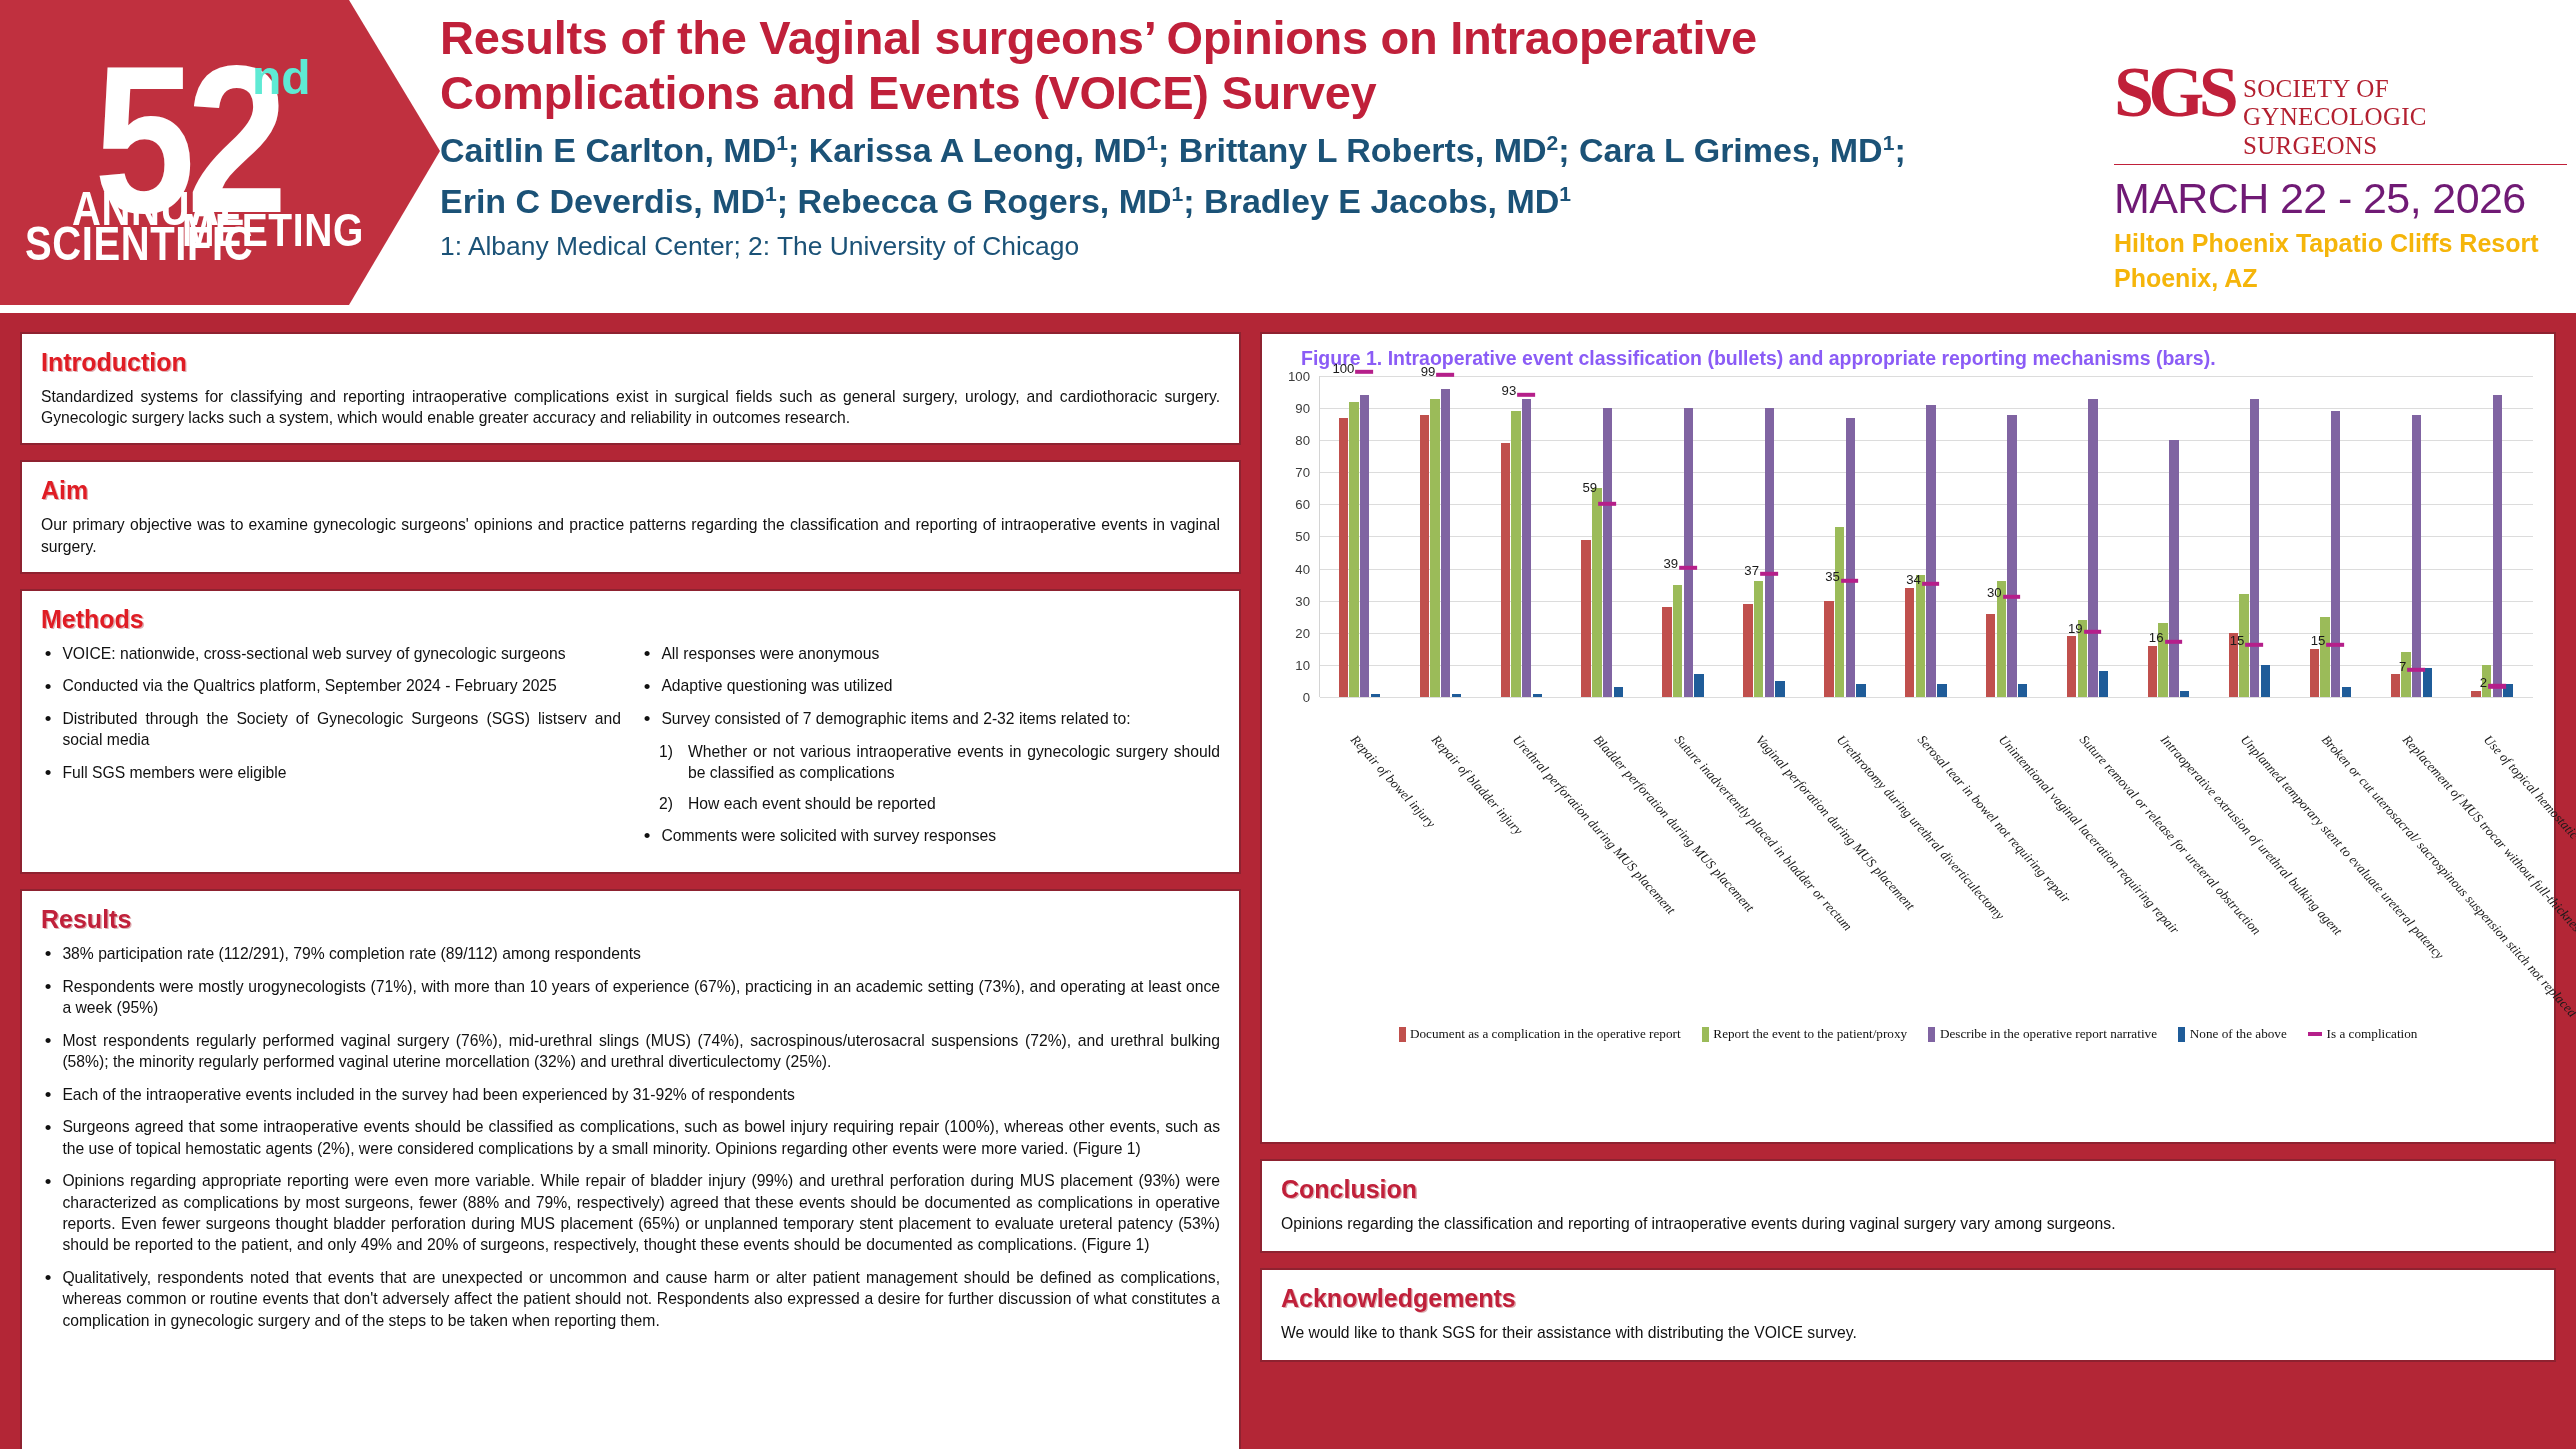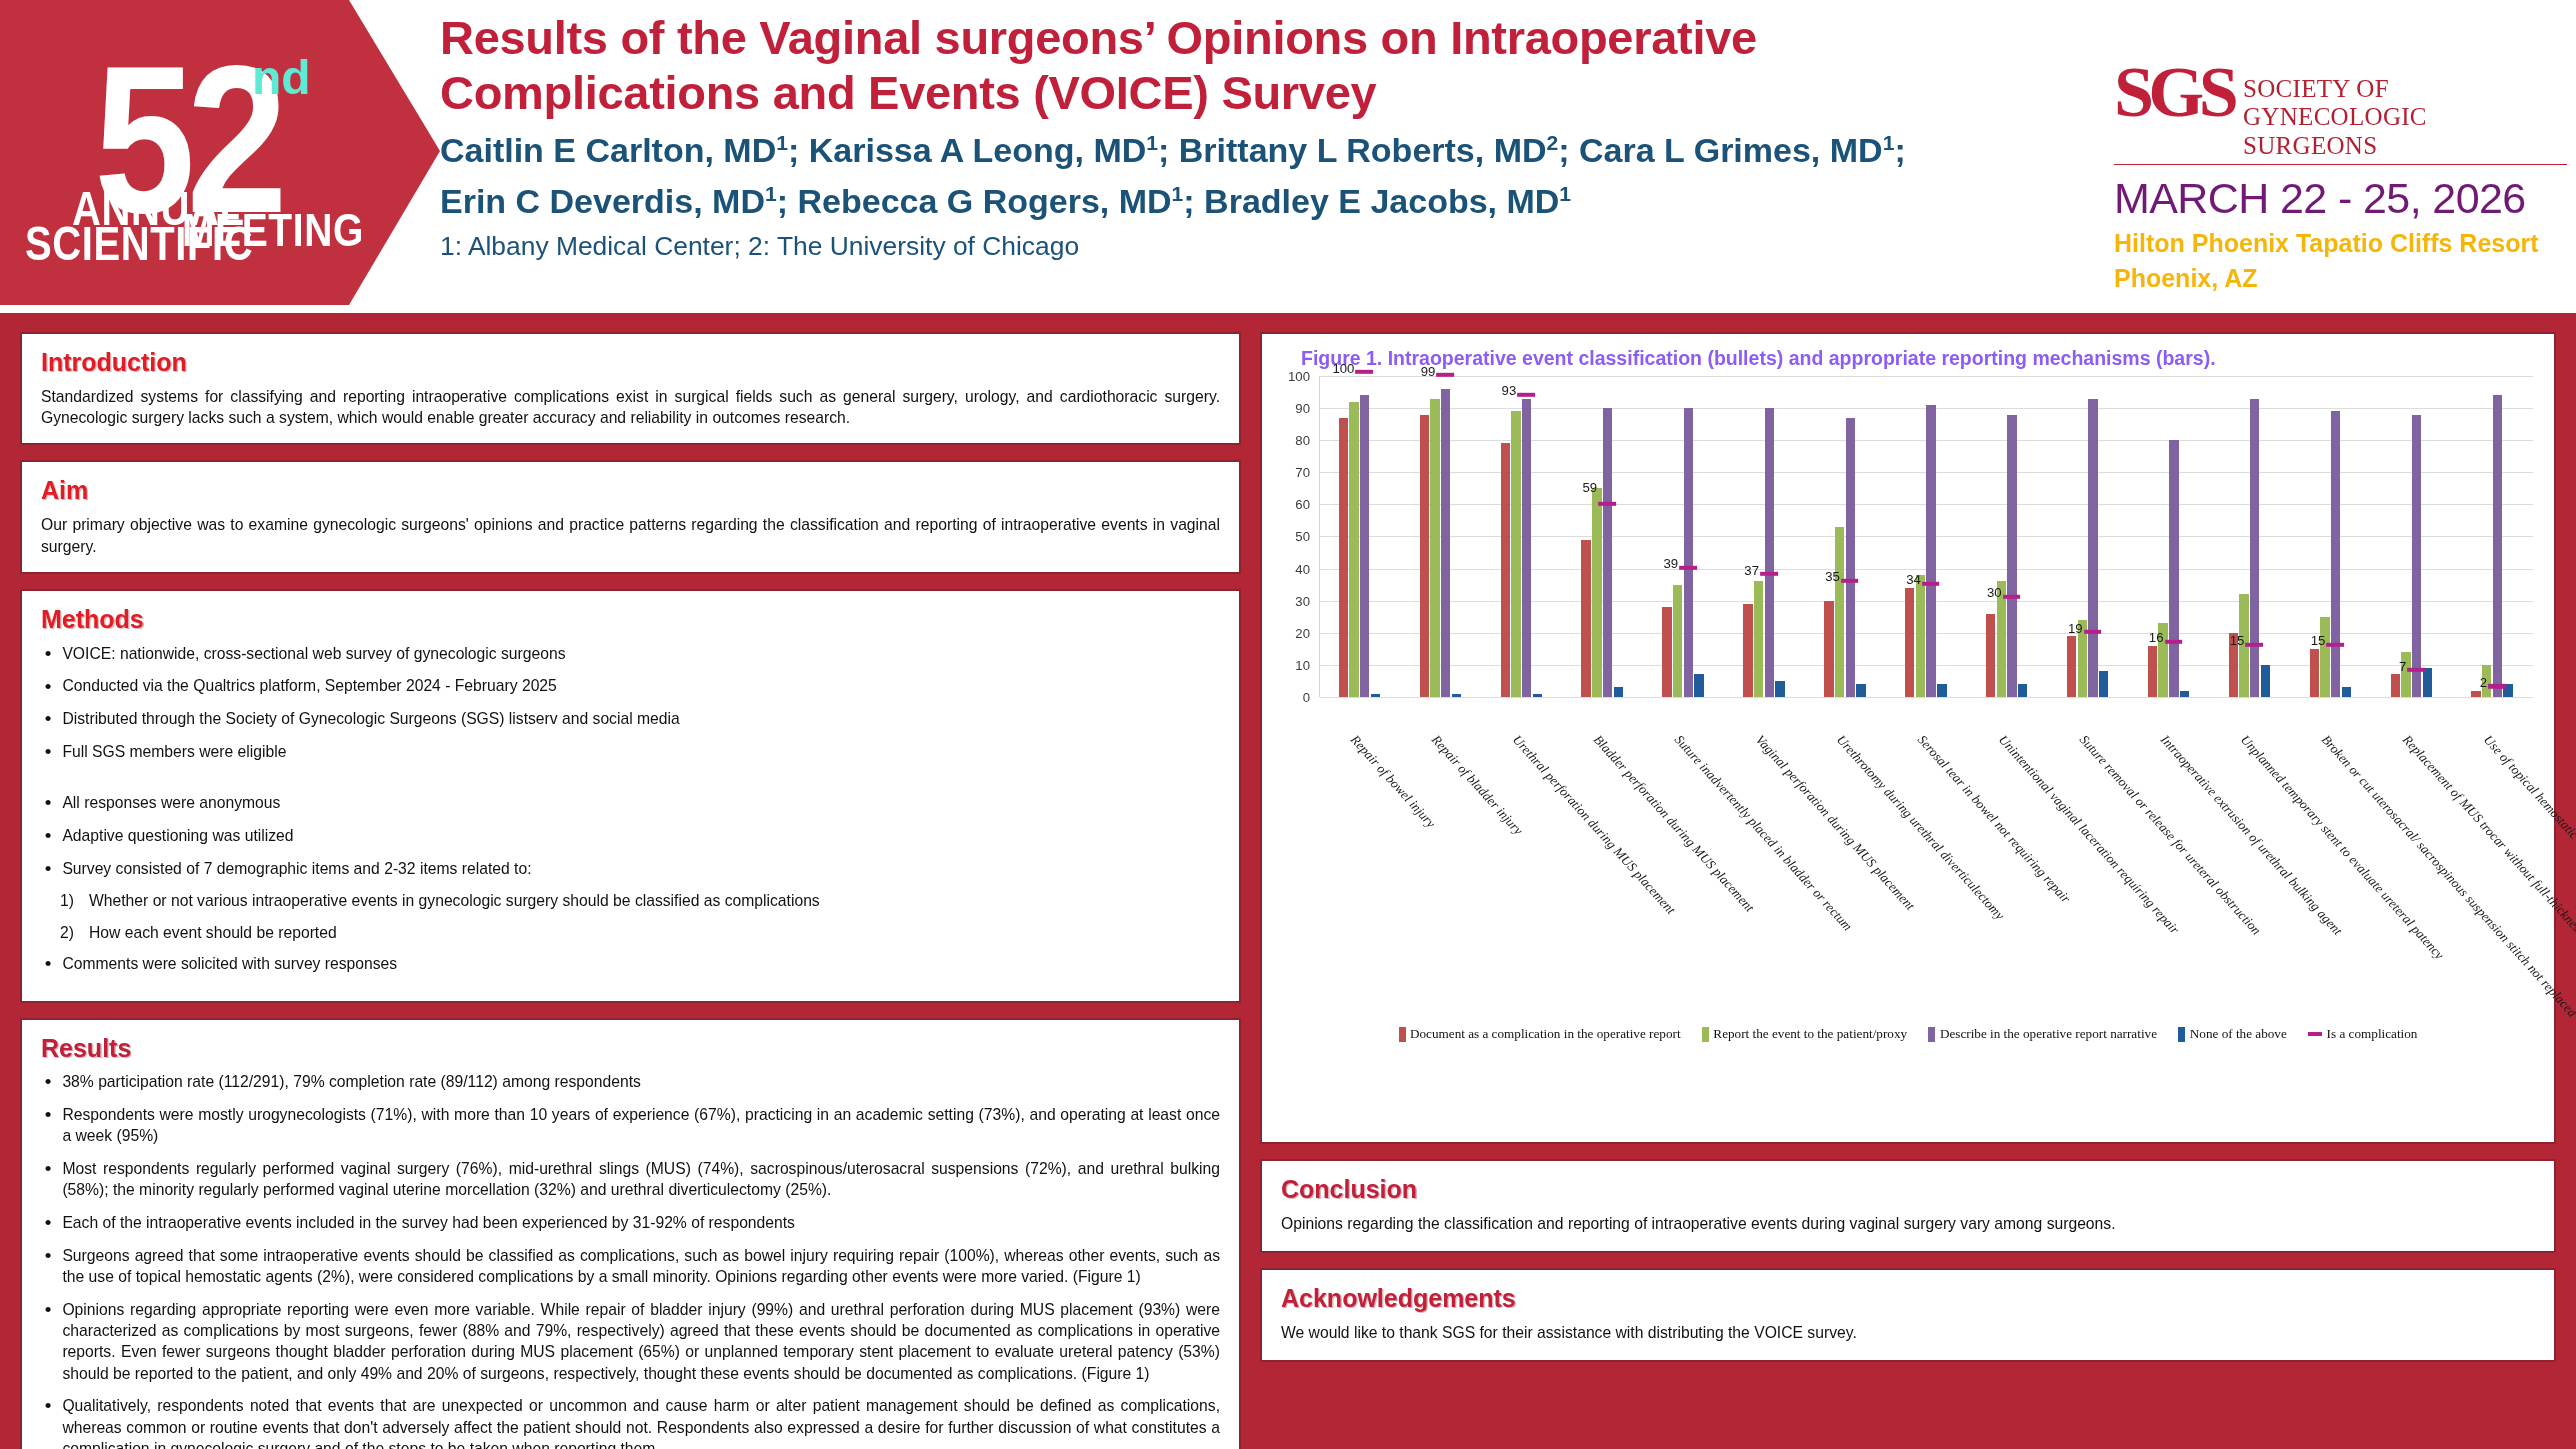--- a/index.html
+++ b/index.html
@@ -110,21 +110,21 @@
   ul.bul > li:before {
     content:"•"; position:absolute; left:3.8px; top:-1.9px; font-size:19px;
   }
   ol.numl { list-style:none; margin-left:19px; }
   ol.numl > li {
     font-size:15.7px; line-height:1.36; color:#111;
     padding-left:29px; position:relative; margin-bottom:10px; text-align:justify;
   }
   ol.numl > li .num { position:absolute; left:0; top:0; }
 
-  .methods-grid { display:flex; gap:19px;flex-direction:column; }
+  .methods-grid { display:flex; gap:19px; }
   .methods-grid > div { flex:1; }
 
   
   .chart-panel { padding:12.6px 15px 8.8px 15px; }
   .chart-title {
     color:#8b5cf6; font-weight:bold; font-size:19.5px; margin-bottom:6.3px;margin-left:24px;
   }
   .chart-area {
     position:relative; height:352px; margin-left:42px; margin-right:6.3px;
   }

